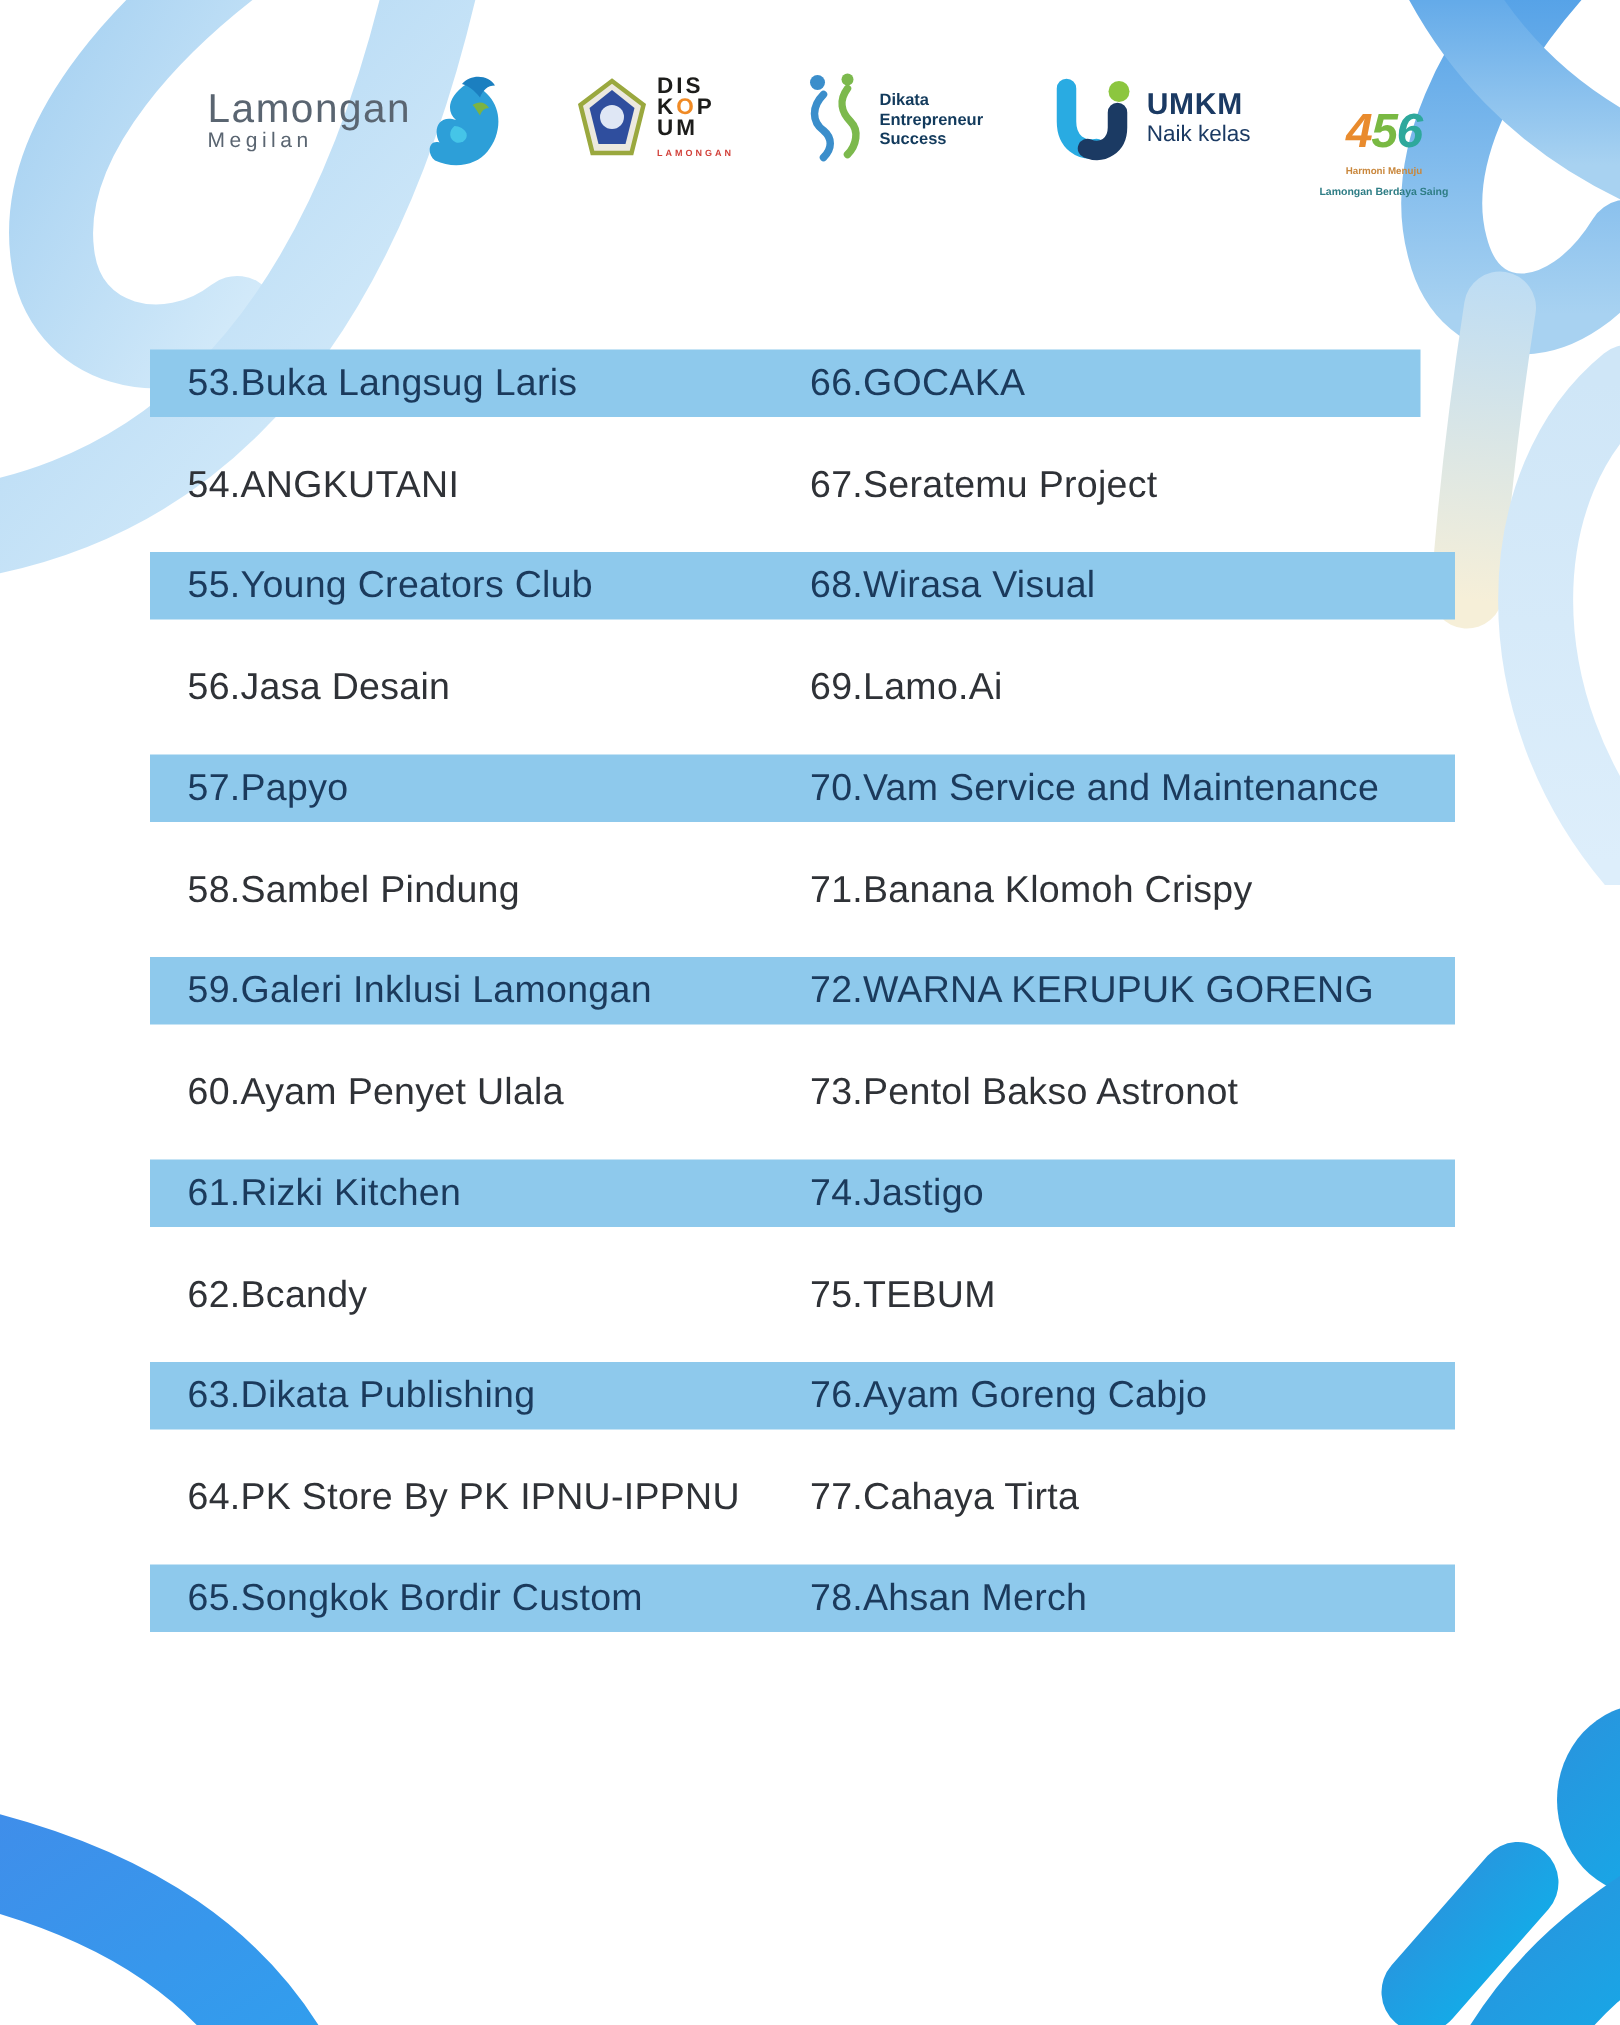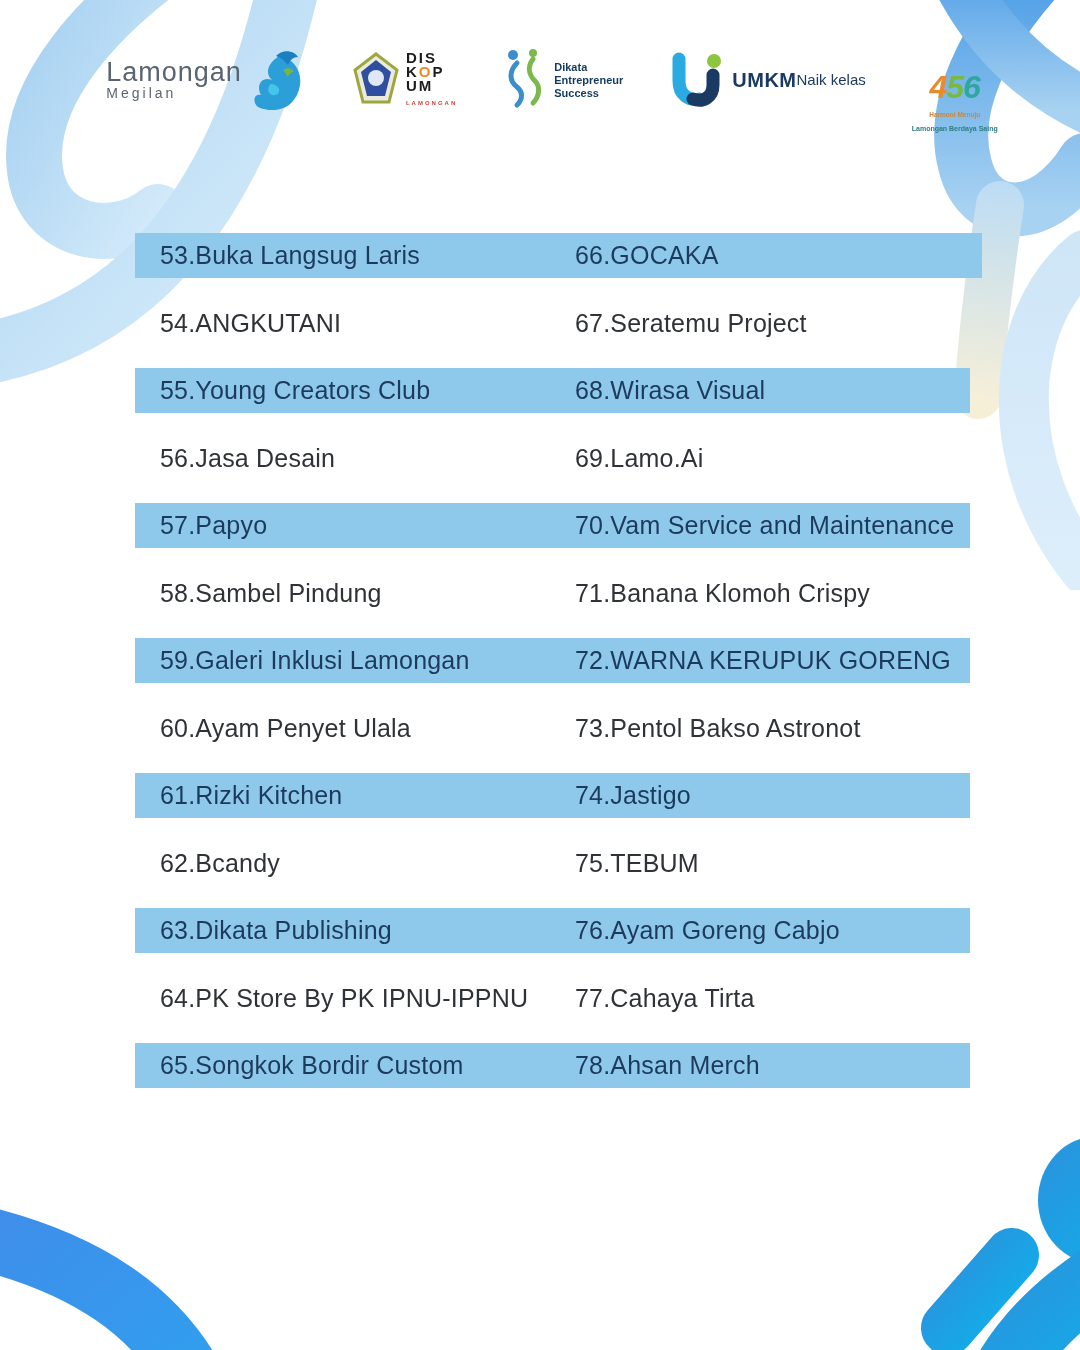--- a/index.html
+++ b/index.html
@@ -23,34 +23,34 @@
   }
   .logo{display:flex;align-items:center;gap:7px;}
   .lam-text .lam-title{font-size:27px;color:#5a6571;letter-spacing:1px;line-height:26px;}
   .lam-text .lam-sub{font-size:14px;color:#5a6571;letter-spacing:3px;}
   .disk-text{display:flex;flex-direction:column;line-height:14px;}
   .disk-line{font-size:15px;font-weight:bold;color:#1d1d1b;letter-spacing:2px;}
   .disk-line .o-orange{color:#f08a24;}
   .disk-sub{font-size:6px;color:#d2413a;letter-spacing:2px;margin-top:3px;font-weight:bold;}
   .yes-text{display:flex;flex-direction:column;line-height:13px;}
   .yes-line{font-size:11px;font-weight:bold;color:#123a5c;}
-  .umkm-text{display:flex;flex-direction:row;line-height:20px;justify-content:center;}
+  .umkm-text{display:flex;flex-direction:column;line-height:20px;justify-content:center;}
   .umkm-title{font-size:20px;font-weight:bold;color:#1b3a63;letter-spacing:.5px;}
   .umkm-sub{font-size:15px;color:#1b3a63;}
   .anniv{display:flex;flex-direction:column;align-items:center;margin-top:44px;}
   .anniv-number{font-size:32px;font-weight:bold;font-style:italic;line-height:30px;letter-spacing:-1px;}
   .anniv-number .d1{color:#e98b2d;}
   .anniv-number .d2{color:#79b943;}
   .anniv-number .d3{color:#2ea89c;}
   .anniv-cap1{font-size:6.5px;color:#c9873c;font-weight:bold;margin-top:2px;}
   .anniv-cap2{font-size:7px;color:#2e7d85;font-weight:bold;}
 
   
   .list{position:absolute;z-index:2;left:100px;top:233px;width:870px;}
-  .row{display:flex;align-items:center;height:90px;color:#2f3237;margin-left:35px;}
+  .row{display:flex;align-items:center;height:90px;color:#2f3237;}
   .row--hl{height:45px;background:#8ec9ec;color:#1b3a5c;}
   .row--first{width:847px;}
   .cell{font-size:25px;letter-spacing:.2px;white-space:nowrap;}
   .cell-left{width:440px;padding-left:25px;box-sizing:border-box;flex:none;}
   .cell-right{flex:1;}
 </style>
 </head>
 <body>
 
 <div class="canvas">

